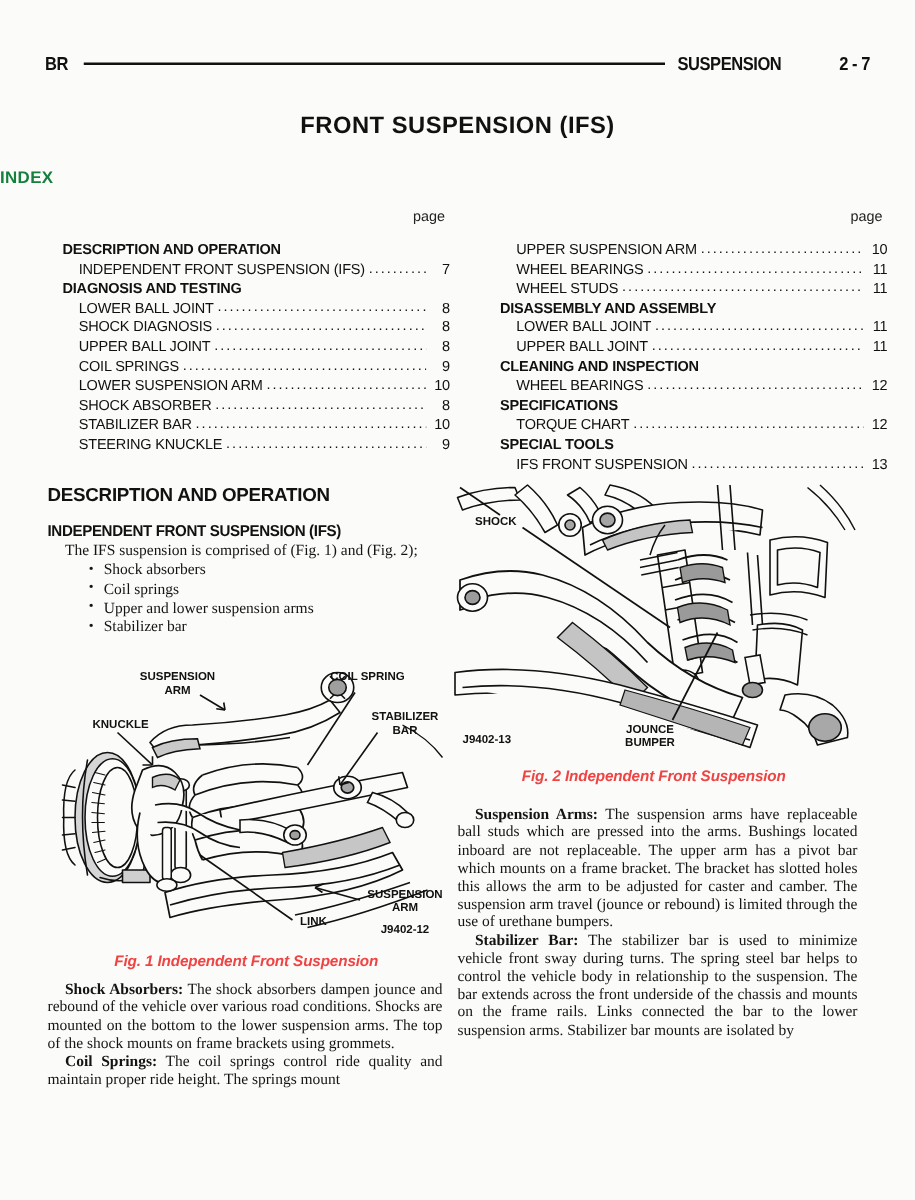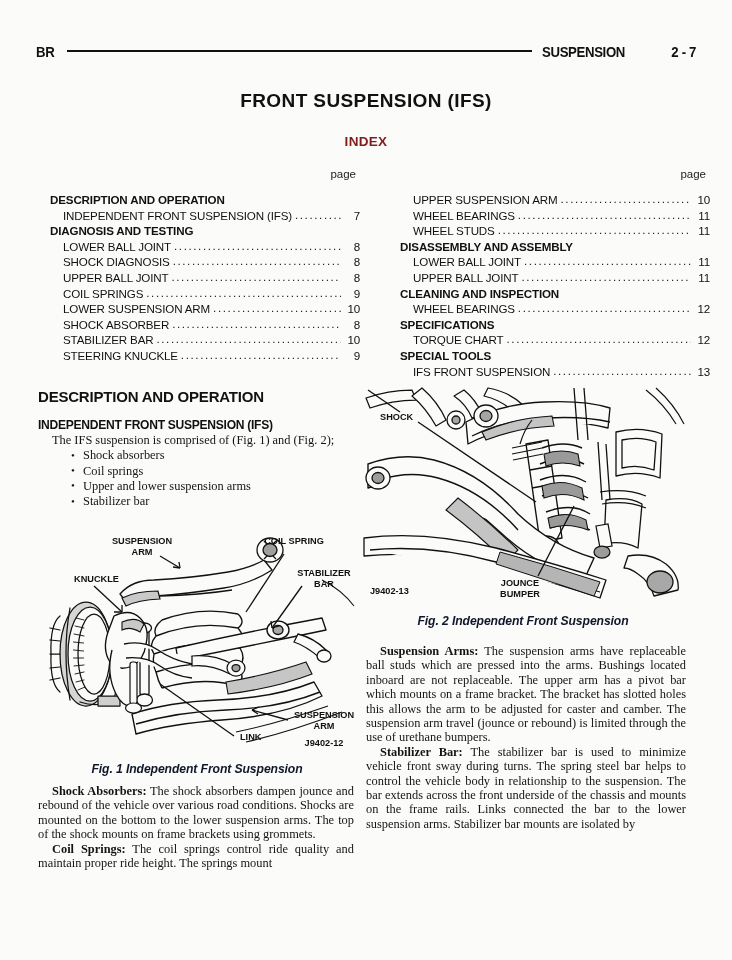--- a/index.html
+++ b/index.html
@@ -59,26 +59,25 @@
     font-family: "Liberation Sans", "DejaVu Sans", sans-serif;
     font-weight: bold;
     font-size: 19px;
     letter-spacing: 0.4px;
     color: #111;
   }
   .index-title {
     position: absolute;
     left: 0; right: 0;
     top: 134px;
-    text-align: center;
     font-family: "Liberation Sans", "DejaVu Sans", sans-serif;
     font-weight: bold;
     font-size: 13.5px;
     letter-spacing: 0.3px;
-    color: #7f1d1d;
+    color: #15803d;
   }
 
   
   .index {
     position: absolute;
     left: 50px;
     right: 38px;
     top: 168px;
     display: flex;
     gap: 28px;
@@ -186,21 +185,21 @@
   }
 
   
   .figure { position: relative; }
   .fig-caption {
     text-align: center;
     font-family: "Liberation Sans", "DejaVu Sans", sans-serif;
     font-style: italic;
     font-weight: bold;
     font-size: 12.2px;
-    color: #0f172a;
+    color: #ef4444;
     letter-spacing: -0.1px;
   }
   .fig-svg { display: block; width: 100%; }
   .fig-svg text {
     font-family: "Liberation Sans", "DejaVu Sans", sans-serif;
     font-weight: bold;
     fill: #111;
   }
 
   #fig1-wrap {

